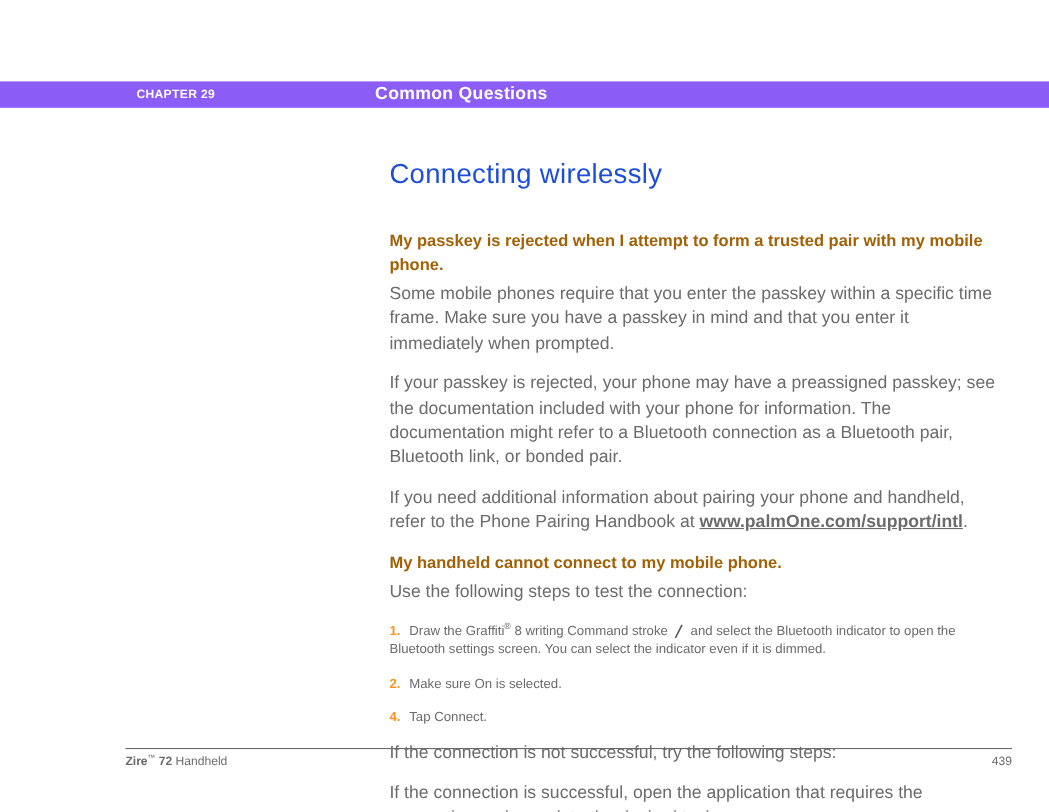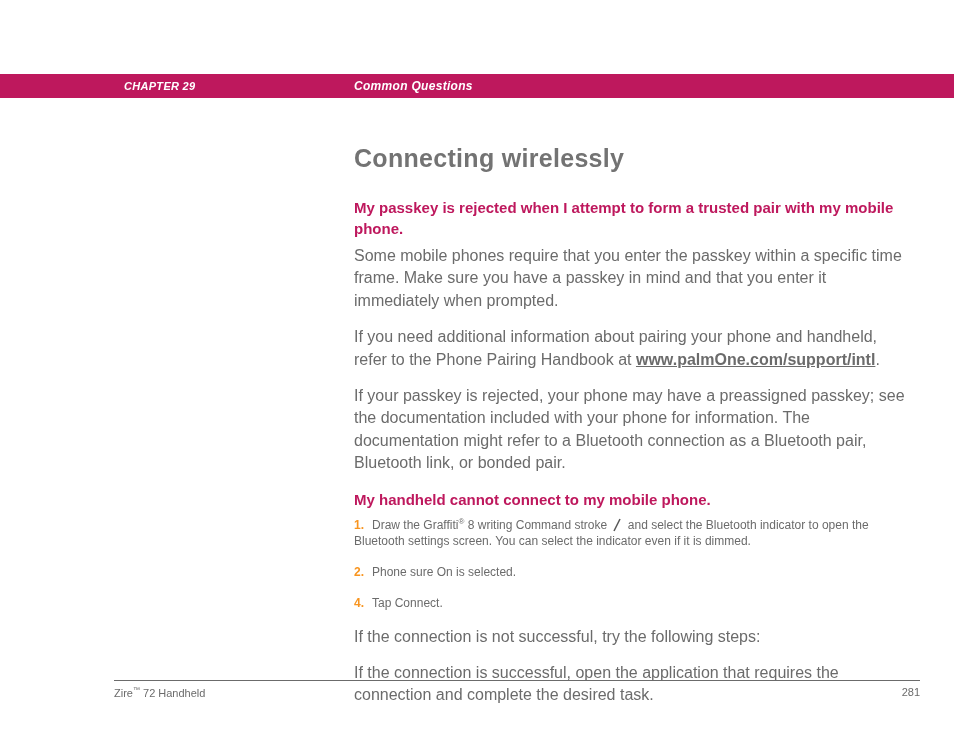--- a/index.html
+++ b/index.html
@@ -1,72 +1,73 @@
 <!DOCTYPE html>
 <html><head>
   <meta charset="utf-8">
   <style>
     * { margin: 0; padding: 0; box-sizing: border-box; }
     body { font-family: Arial, Helvetica, sans-serif; background: #fff; width: 954px; height: 738px; position: relative; }
-    .header-bar { position: absolute; top: 74px; left: 0; right: 0; height: 24px; background: #be185d; display: flex; align-items: center; font-style: italic; }
+    .header-bar { position: absolute; top: 74px; left: 0; right: 0; height: 24px; background: #8b5cf6; display: flex; align-items: center; }
     .chapter-label { position: absolute; left: 124px; font-size: 11px; font-weight: bold; color: #fff; letter-spacing: 0.3px; }
-    .section-label { position: absolute; left: 354px; font-size: 12px; font-weight: bold; color: #fff; letter-spacing: 0.3px; }
+    .section-label { position: absolute; left: 341px; font-size: 16px; font-weight: bold; color: #fff; letter-spacing: 0.3px; }
     .content { position: absolute; left: 354px; top: 144px; width: 555px; color: #666; }
-    .page-title { font-size: 25px; font-weight: bold; color: #737373; letter-spacing: 0.3px; margin-bottom: 24px; }
-    .question-title { font-size: 15px; font-weight: bold; color: #be185d; line-height: 1.4; margin-bottom: 6px; }
+    .page-title { font-size: 25px; font-weight: normal; color: #1d4ed8; letter-spacing: 0.3px; margin-bottom: 36px; }
+    .question-title { font-size: 15px; font-weight: bold; color: #a16207; line-height: 1.4; margin-bottom: 6px; }
     .para { font-size: 16px; color: #6b6b6b; line-height: 1.4; margin-bottom: 14px; }
     .link { font-weight: bold; text-decoration: underline; color: #6b6b6b; cursor: pointer; }
     .numbered-item { font-size: 12px; color: #6b6b6b; line-height: 1.4; margin-bottom: 14px; }
     .num { font-weight: bold; color: #f89520; margin-right: 8px; }
     .sup { font-size: 8px; vertical-align: super; }
     .stroke-icon { display: inline-block; width: 10px; height: 14px; vertical-align: middle; margin: 0 2px; }
     .footer-line { position: absolute; left: 114px; right: 34px; top: 680px; border-top: 1px solid #6b6b6b; }
     .footer { position: absolute; left: 114px; right: 34px; top: 686px; display: flex; justify-content: space-between; font-size: 11px; color: #6b6b6b; }
-    .brand-bold { font-weight: normal; }
+    .brand-bold { font-weight: bold; }
     .tm { font-size: 7px; vertical-align: super; }
     .spacer-q2 { }
   </style>
 </head>
 <body>
 
 <div class="header-bar">
   <span class="chapter-label">CHAPTER 29</span>
   <span class="section-label">Common Questions</span>
 </div>
 
 <div class="content">
   <h1 class="page-title">Connecting wirelessly</h1>
 
   <h2 class="question-title">My passkey is rejected when I attempt to form a trusted pair with my mobile phone.</h2>
   <p class="para">Some mobile phones require that you enter the passkey within a specific time frame. Make sure you have a passkey in mind and that you enter it immediately when prompted.</p>
+  <p class="para">If your passkey is rejected, your phone may have a preassigned passkey; see the documentation included with your phone for information. The documentation might refer to a Bluetooth connection as a Bluetooth pair, Bluetooth link, or bonded pair.</p>
   <p class="para">
     <span>If you need additional information about pairing your phone and handheld, refer to the Phone Pairing Handbook at </span><a class="link">www.palmOne.com/support/intl</a><span>.</span>
   </p>
-  <p class="para">If your passkey is rejected, your phone may have a preassigned passkey; see the documentation included with your phone for information. The documentation might refer to a Bluetooth connection as a Bluetooth pair, Bluetooth link, or bonded pair.</p>
 
   <h2 class="question-title spacer-q2">My handheld cannot connect to my mobile phone.</h2>
+  <p class="para">Use the following steps to test the connection:</p>
 
   <div class="numbered-item">
     <span class="num">1.</span><span>Draw the Graffiti</span><span class="sup">®</span><span> 8 writing Command stroke </span><span class="stroke-icon"><svg width="10" height="14" viewBox="0 0 10 14">
           <path d="M2,13 L8,1" stroke="#595959" stroke-width="1.5" fill="none"></path>
         </svg></span><span> and select the Bluetooth indicator to open the Bluetooth settings screen. You can select the indicator even if it is dimmed.</span>
   </div>
 
   <div class="numbered-item">
-    <span class="num">2.</span><span>Phone sure On is selected.</span>
+    <span class="num">2.</span><span>Make sure On is selected.</span>
   </div>
 
 
   <div class="numbered-item">
     <span class="num">4.</span><span>Tap Connect.</span>
   </div>
 
   <p class="para">If the connection is not successful, try the following steps:</p>
   <p class="para">If the connection is successful, open the application that requires the connection and complete the desired task.</p>
 </div>
 
 <div class="footer-line"></div>
 <div class="footer">
   <span>
     <span class="brand-bold">Zire</span><span class="tm">™</span><span class="brand-bold"> 72 </span><span>Handheld</span>
   </span>
-  <span>281</span>
+  <span>439</span>
 </div>
 
 </body></html>

